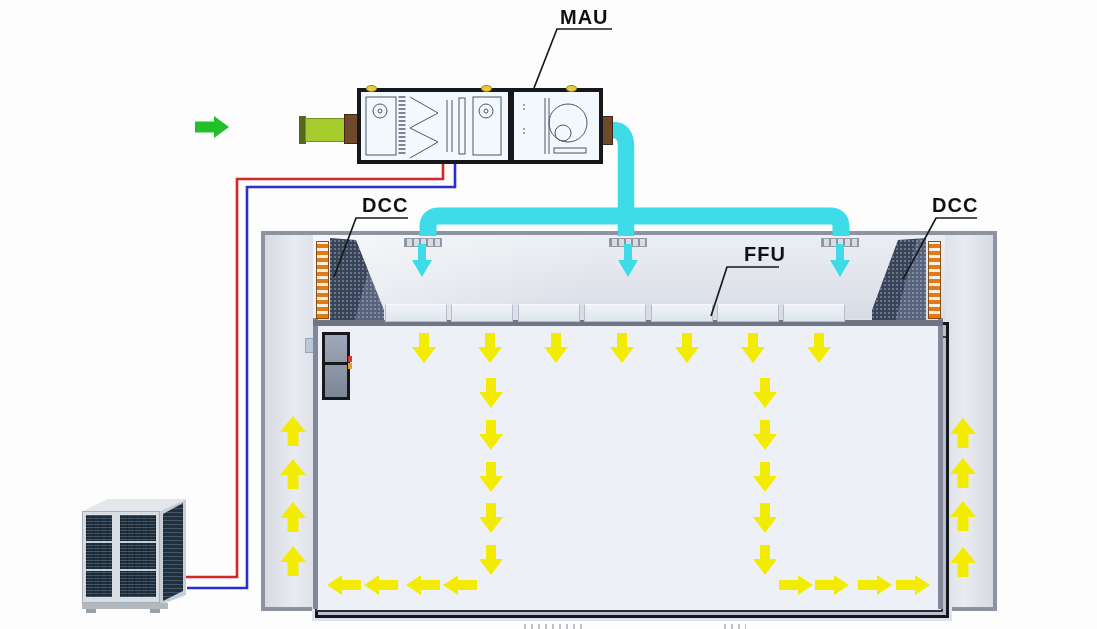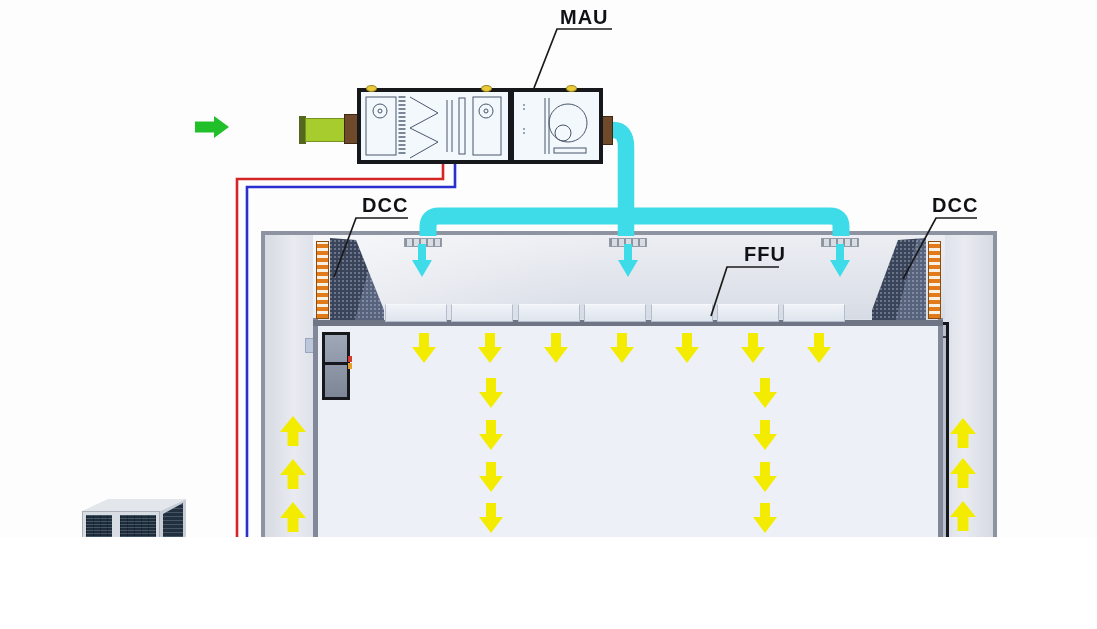--- a/index.html
+++ b/index.html
@@ -1,16 +1,16 @@
 <!DOCTYPE html>
 <html><head>
 <meta charset="utf-8">
 <style>
   html,body{margin:0;padding:0;background:#fff;}
-  #canvas{position:relative;width:1097px;height:537px;background:#fdfdfe;overflow:hidden;
+  #canvas{position:relative;width:1097px;height:629px;background:#fdfdfe;overflow:hidden;
           font-family:"Liberation Sans",sans-serif;}
   .abs{position:absolute;}
   
   #outer-box{left:261px;top:231px;width:736px;height:380px;border:4px solid #8d93a0;
              background:#e4e7ed;box-shadow:inset 0 0 20px rgba(90,100,125,.28);box-sizing:border-box;}
   #plenum-band{left:265px;top:235px;width:728px;height:88px;
                background:linear-gradient(180deg,#eceef3,#dde1e9 70%,#d5dae4);}
   #plenum-sheen{left:265px;top:235px;width:728px;height:88px;
                 background:linear-gradient(115deg,rgba(255,255,255,.65),rgba(255,255,255,0) 45%);}
   #channel-left{left:265px;top:235px;width:48px;height:372px;

